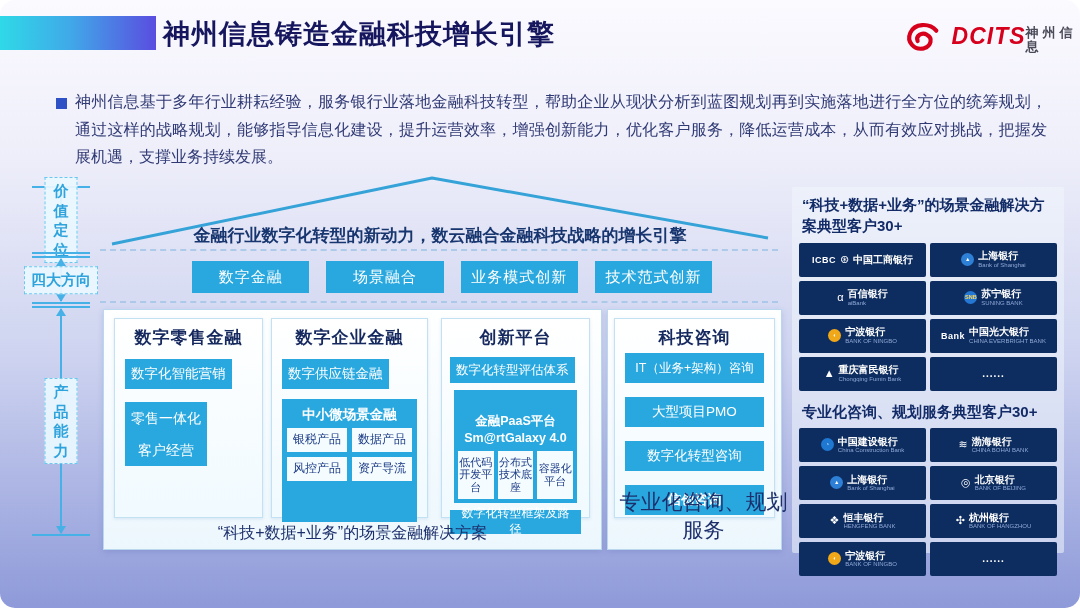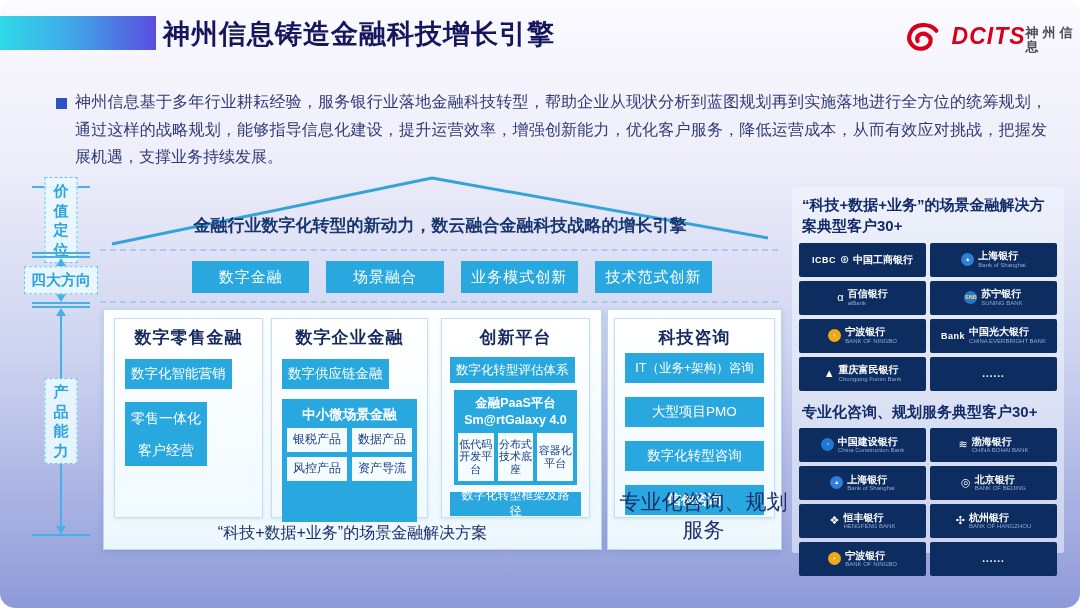--- a/index.html
+++ b/index.html
@@ -29,21 +29,21 @@
   .ah-up{top:2px;border-bottom:8px solid #45b1e6;}
   .ah-down{bottom:2px;border-top:8px solid #45b1e6;}
   .rail-label{position:absolute;left:50%;top:50%;transform:translate(-50%,-50%);
     background:rgba(233,247,255,.93);border:1px dashed #6cc6ee;color:#2fa3dc;
     font-weight:700;font-size:15px;text-align:center;padding:3px 6px;
     white-space:pre-line;line-height:1.3;}
   .rail-label.nowrap{white-space:nowrap;}
   #rail-1{top:186px;height:68px;} #rail-2{top:256px;height:48px;} #rail-3{top:306px;height:230px;}
   
   .roof-svg{position:absolute;left:100px;top:172px;}
-  .roof-text{position:absolute;left:150px;top:214px;width:580px;text-align:center;
+  .roof-text{position:absolute;left:150px;top:224px;width:580px;text-align:center;
     font-size:17px;font-weight:600;color:#17356e;}
   .dash{position:absolute;left:100px;width:678px;border-top:2px dashed #a5c6e8;opacity:.85;}
   #dash-1{top:249px;} #dash-2{top:301px;}
   
   .dir-row{position:absolute;left:192px;top:261px;width:520px;height:32px;display:flex;gap:17px;}
   .dir-btn{flex:1;background:#29a8e0;color:#fff;font-size:15px;letter-spacing:1px;
     display:flex;align-items:center;justify-content:center;border:none;cursor:pointer;
     font-family:inherit;}
   
   .prod-container{position:absolute;top:309px;height:239px;
@@ -167,21 +167,21 @@
           <button class="mini-btn">银税产品</button>
           <button class="mini-btn">数据产品</button>
           <button class="mini-btn">风控产品</button>
           <button class="mini-btn">资产导流</button>
         </div>
       </div>
     </div>
     <div class="prod-box" id="box-platform">
       <div class="box-title">创新平台</div>
       <button class="cy-btn" style="margin:8px 8px 0;font-size:12.5px;height:26px;">数字化转型评估体系</button>
-      <div class="cy-group" style="margin:7px 12px 0;padding:3px 4px 4px;">
+      <div class="cy-group" style="margin:7px 12px 0;padding:21px 4px 4px;">
         <div class="cy-group-title" style="font-size:12.5px;">金融PaaS平台
 Sm@rtGalaxy 4.0</div>
         <div class="mini-row">
           <button class="mini-btn">低代码开发平台</button>
           <button class="mini-btn">分布式技术底座</button>
           <button class="mini-btn">容器化平台</button>
         </div>
       </div>
       <button class="cy-btn" style="margin:7px 8px 0;font-size:12px;height:24px;">数字化转型框架及路径</button>
     </div>

